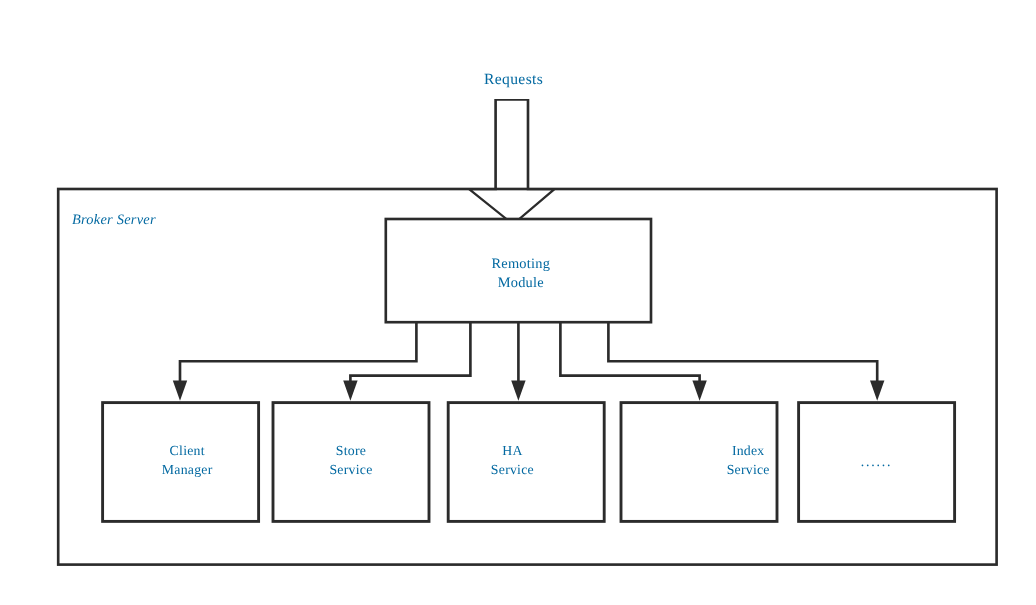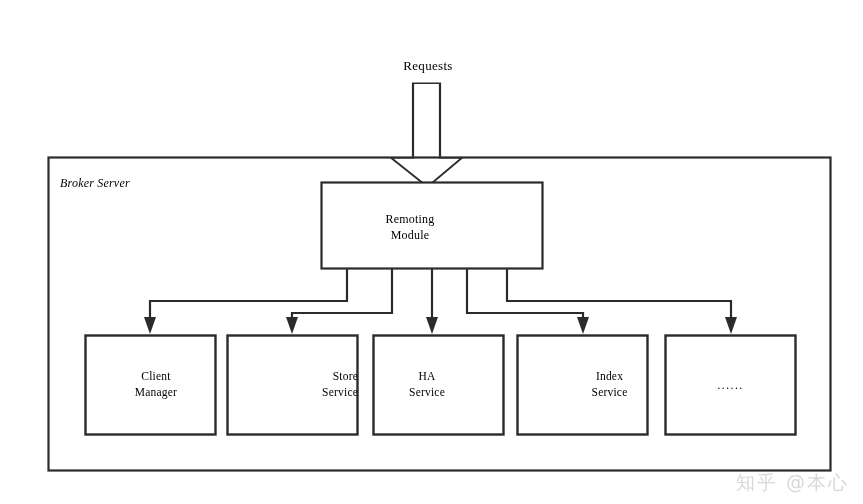--- a/index.html
+++ b/index.html
@@ -20,21 +20,21 @@
   #diagram-svg {
     position: absolute;
     left: 0;
     top: 0;
     width: 863px;
     height: 504px;
   }
   .dg-label {
     position: absolute;
     font-family: "Liberation Serif", "DejaVu Serif", serif;
-    color: #000000;
+    color: #0369a1;
     text-align: center;
     line-height: 1.35;
     white-space: pre-line;
     user-select: none;
   }
   .node-label {
     font-size: 11.5px;
     letter-spacing: 0.2px;
   }
   .module-label {
@@ -99,32 +99,31 @@
     <rect x="227.5" y="335.5" width="130" height="99" fill="#ffffff" stroke="#2b2b2b" stroke-width="2.4"></rect>
     <rect x="373.5" y="335.5" width="130" height="99" fill="#ffffff" stroke="#2b2b2b" stroke-width="2.4"></rect>
     <rect x="517.5" y="335.5" width="130" height="99" fill="#ffffff" stroke="#2b2b2b" stroke-width="2.4"></rect>
     <rect x="665.5" y="335.5" width="130" height="99" fill="#ffffff" stroke="#2b2b2b" stroke-width="2.4"></rect>
   </svg>
 
   <div class="dg-label source-label" style="left:368px; top:57px; width:120px;">Requests</div>
 
   <div class="dg-label container-label" style="left:60px; top:175px; width:200px;">Broker Server</div>
 
-  <div class="dg-label module-label" style="left:321px; top:211px; width:178px;">Remoting
+  <div class="dg-label module-label" style="left:321px; top:211px; width:178px;padding-left:24px;">Remoting
 Module</div>
 
   <div class="dg-label node-label" style="left:85px; top:369px; width:142px;">Client
 Manager</div>
 
-  <div class="dg-label node-label" style="left:227px; top:369px; width:131px;text-align:right;">Store
+  <div class="dg-label node-label" style="left:227px; top:369px; width:131px;">Store
 Service</div>
 
   <div class="dg-label node-label" style="left:373px; top:369px; width:108px;">HA
 Service</div>
 
-  <div class="dg-label node-label" style="left:517px; top:369px; width:113px;padding-left:36px;">Index
+  <div class="dg-label node-label" style="left:531px; top:369px; width:113px;padding-left:36px;">Index
 Service</div>
 
   <div class="dg-label dots-label" style="left:665px; top:378px; width:131px;">......</div>
 
-  <div id="watermark">知乎 @本心</div>
 
 </div>
 
 </body></html>

